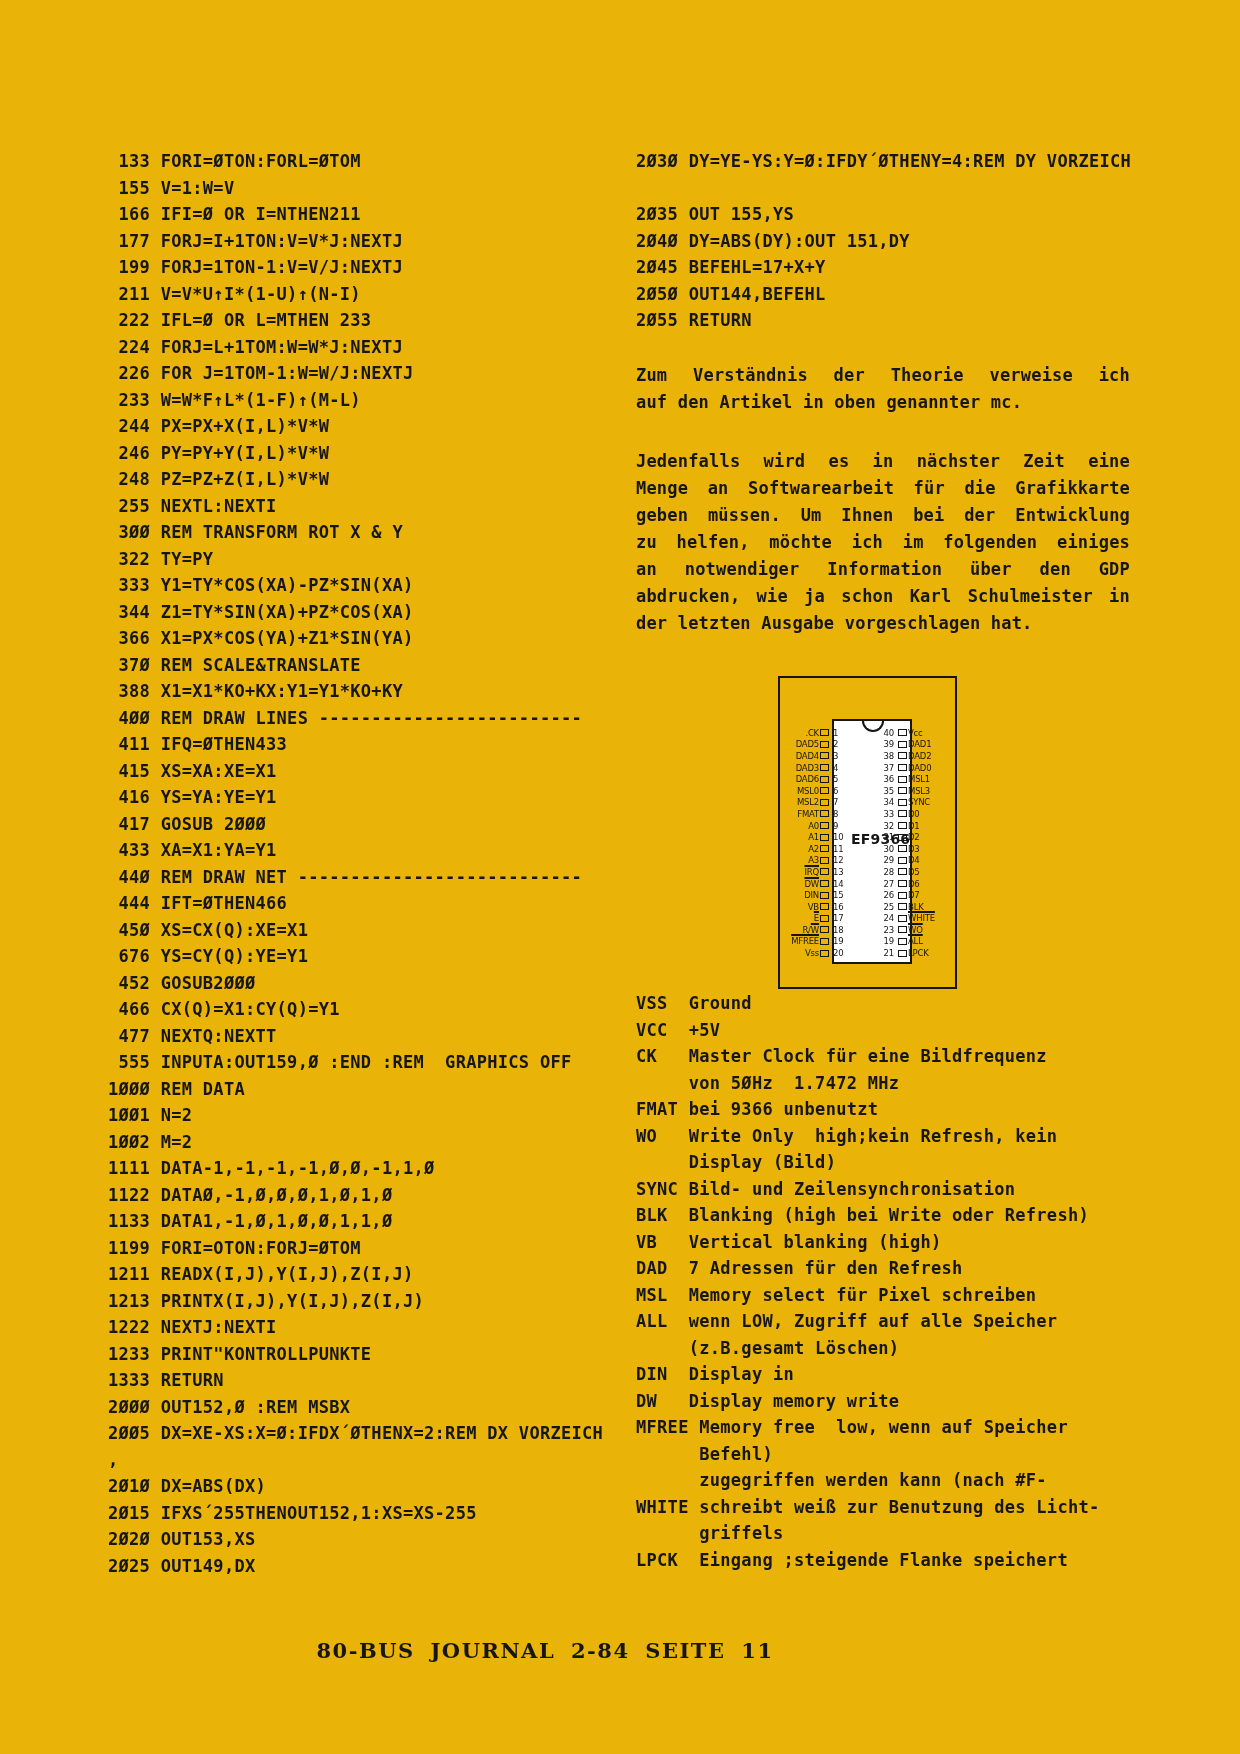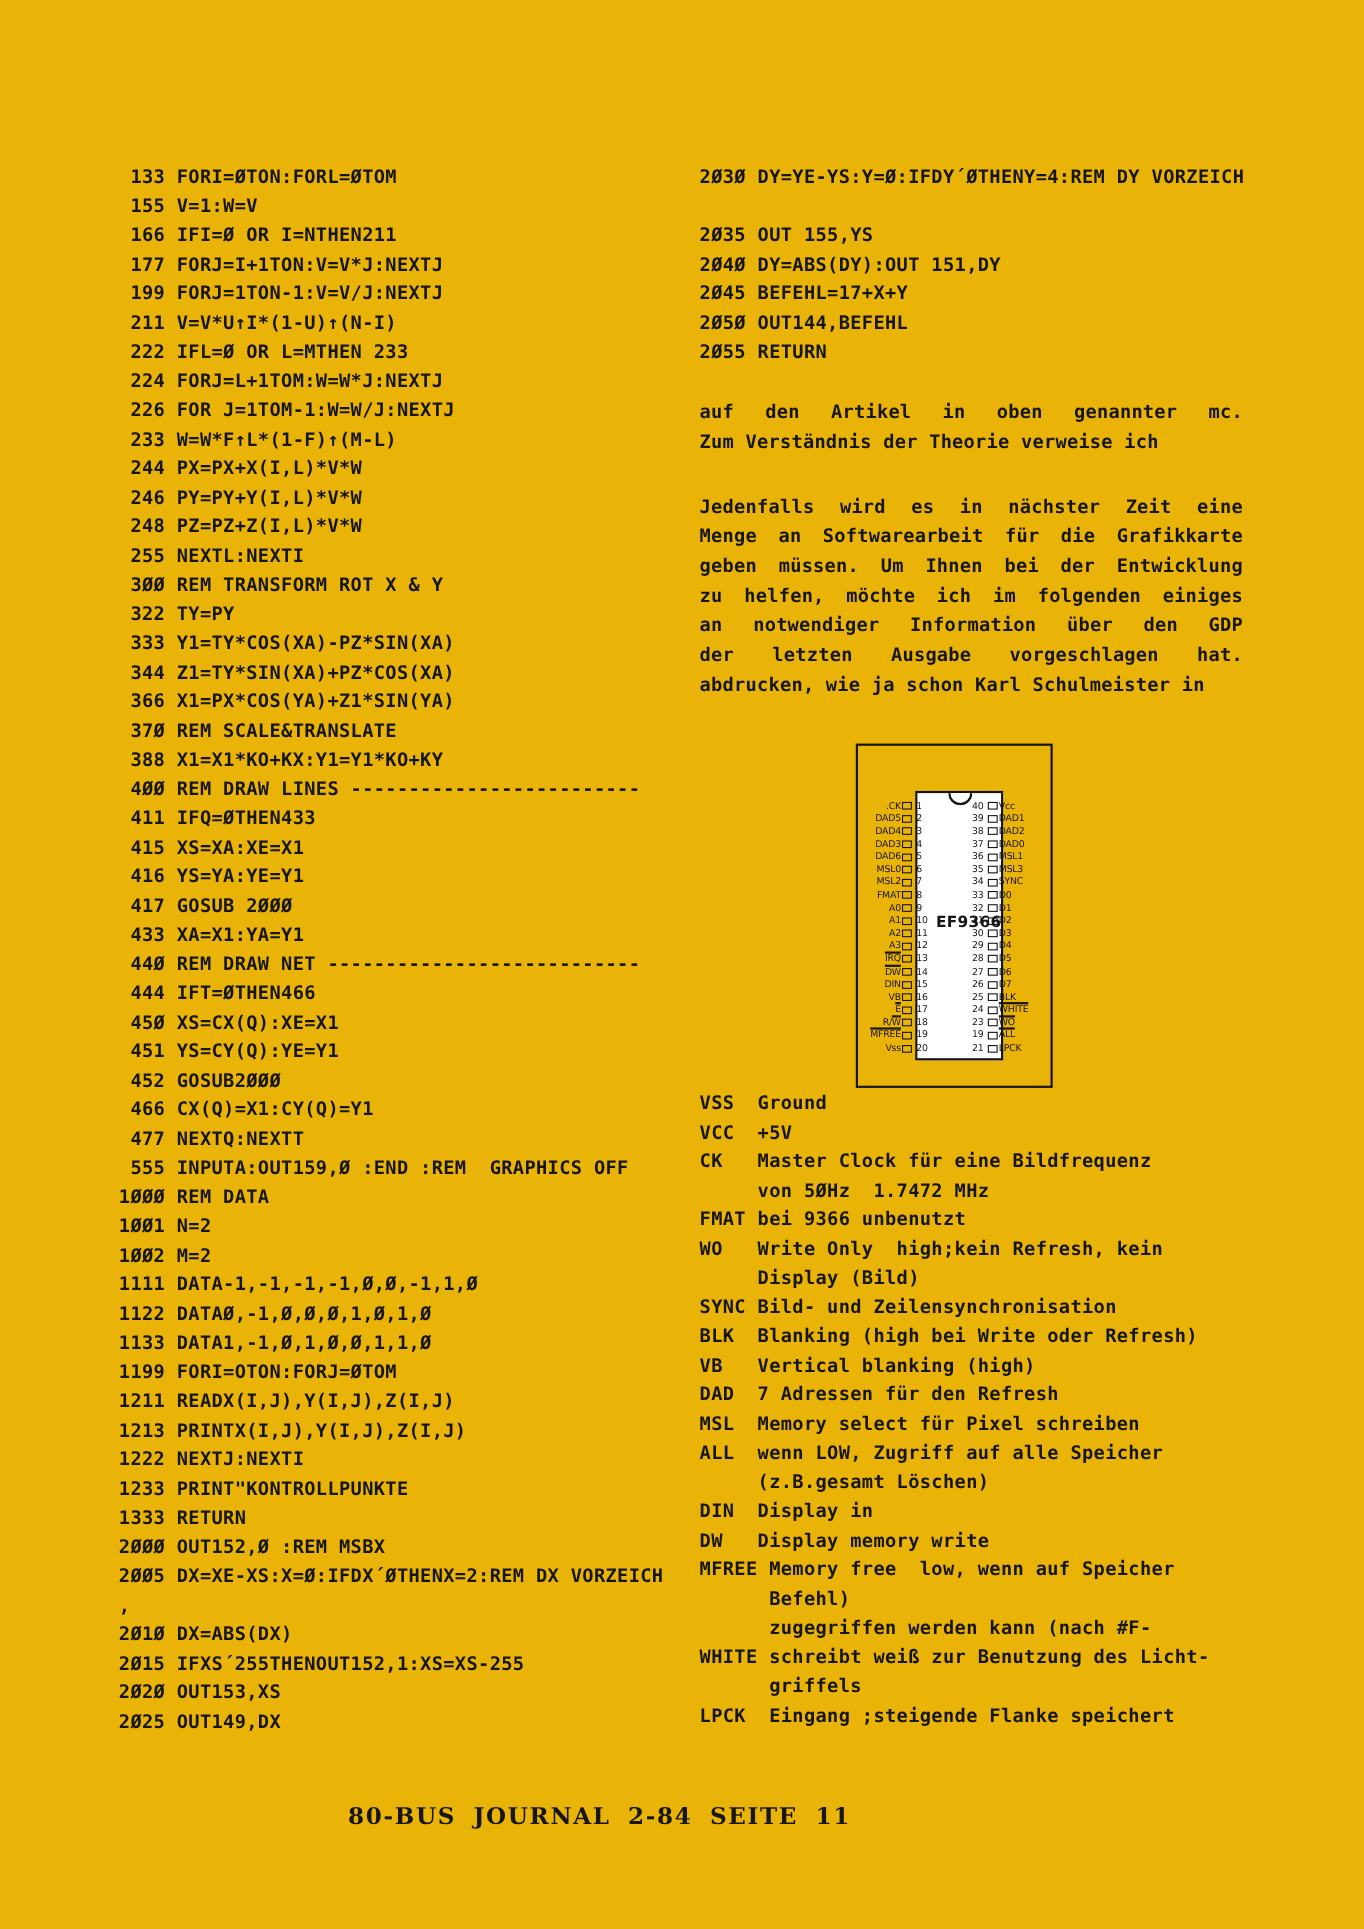--- a/index.html
+++ b/index.html
@@ -94,21 +94,21 @@
       <div class="cl"> 388 X1=X1*KO+KX:Y1=Y1*KO+KY</div>
       <div class="cl"> 4ØØ REM DRAW LINES -------------------------</div>
       <div class="cl"> 411 IFQ=ØTHEN433</div>
       <div class="cl"> 415 XS=XA:XE=X1</div>
       <div class="cl"> 416 YS=YA:YE=Y1</div>
       <div class="cl"> 417 GOSUB 2ØØØ</div>
       <div class="cl"> 433 XA=X1:YA=Y1</div>
       <div class="cl"> 44Ø REM DRAW NET ---------------------------</div>
       <div class="cl"> 444 IFT=ØTHEN466</div>
       <div class="cl"> 45Ø XS=CX(Q):XE=X1</div>
-      <div class="cl"> 451 YS=CY(Q):YE=Y1</div>
+      <div class="cl"> 676 YS=CY(Q):YE=Y1</div>
       <div class="cl"> 452 GOSUB2ØØØ</div>
       <div class="cl"> 466 CX(Q)=X1:CY(Q)=Y1</div>
       <div class="cl"> 477 NEXTQ:NEXTT</div>
       <div class="cl"> 555 INPUTA:OUT159,Ø :END :REM  GRAPHICS OFF</div>
       <div class="cl">1ØØØ REM DATA</div>
       <div class="cl">1ØØ1 N=2</div>
       <div class="cl">1ØØ2 M=2</div>
       <div class="cl">1111 DATA-1,-1,-1,-1,Ø,Ø,-1,1,Ø</div>
       <div class="cl">1122 DATAØ,-1,Ø,Ø,Ø,1,Ø,1,Ø</div>
       <div class="cl">1133 DATA1,-1,Ø,1,Ø,Ø,1,1,Ø</div>
@@ -131,32 +131,32 @@
       <div class="cl">2Ø3Ø DY=YE-YS:Y=Ø:IFDY´ØTHENY=4:REM DY VORZEICH</div>
       <div class="cl"></div>
       <div class="cl">2Ø35 OUT 155,YS</div>
       <div class="cl">2Ø4Ø DY=ABS(DY):OUT 151,DY</div>
       <div class="cl">2Ø45 BEFEHL=17+X+Y</div>
       <div class="cl">2Ø5Ø OUT144,BEFEHL</div>
       <div class="cl">2Ø55 RETURN</div>
     </div>
 
   <div class="para" style="left:636px;top:362px;">
+      <div class="jl">Zum Verständnis der Theorie verweise ich</div>
       <div class="jl">auf den Artikel in oben genannter mc.</div>
-      <div class="jl">Zum Verständnis der Theorie verweise ich</div>
     </div>
 
   <div class="para" style="left:636px;top:448px;">
       <div class="jl">Jedenfalls wird es in nächster Zeit eine</div>
       <div class="jl">Menge an Softwarearbeit für die Grafikkarte</div>
       <div class="jl">geben müssen. Um Ihnen bei der Entwicklung</div>
       <div class="jl">zu helfen, möchte ich im folgenden einiges</div>
       <div class="jl">an notwendiger Information über den GDP</div>
+      <div class="jl">abdrucken, wie ja schon Karl Schulmeister in</div>
       <div class="jl">der letzten Ausgabe vorgeschlagen hat.</div>
-      <div class="jl">abdrucken, wie ja schon Karl Schulmeister in</div>
     </div>
 
   <div class="dia-frame"></div>
   <div class="chip-body"></div>
   <div class="chip-notch"></div>
   <div class="chip-label">EF9366</div>
 
   <div class="pin-rows">
       <div class="pin-row">
       <span class="pl"><span>.CK</span><span class="ovl"></span></span>

